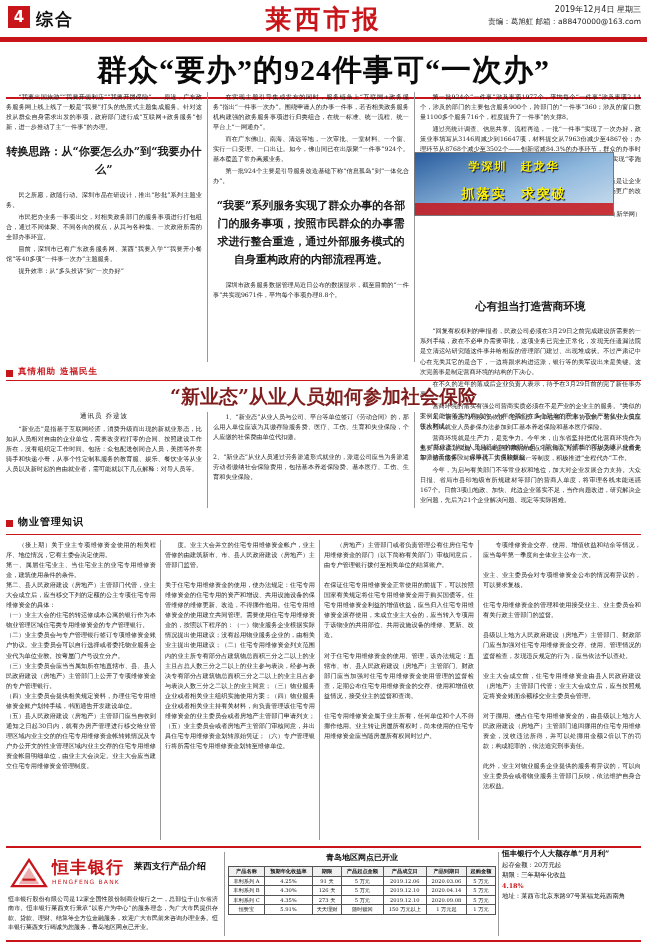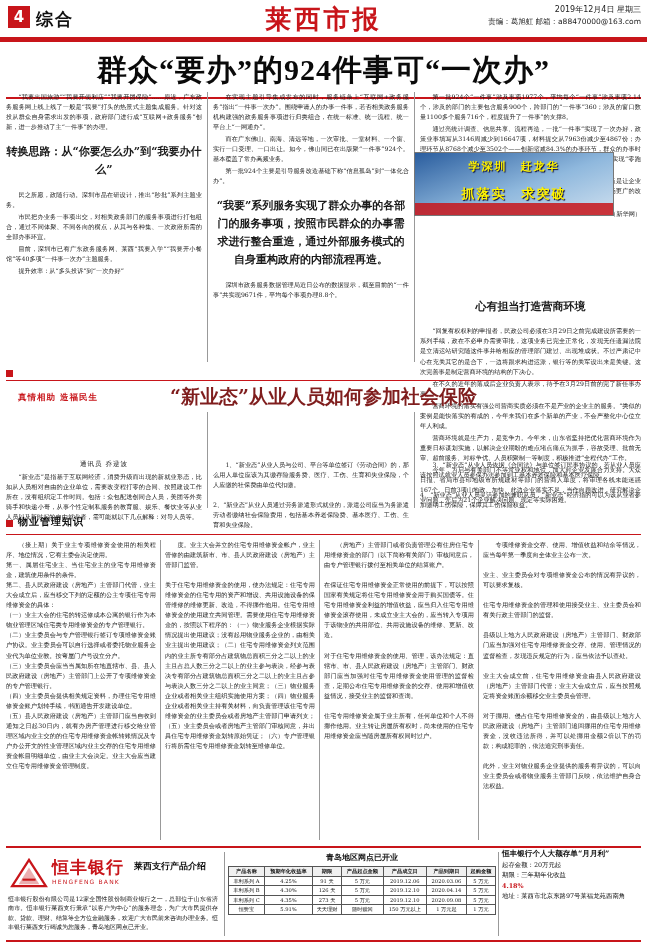--- a/index.html
+++ b/index.html
@@ -47,21 +47,21 @@
        text-shadow:1px 1px 1px #003;}
   .photo .red-band{position:absolute;left:0;right:0;bottom:0;height:12px;background:#c8151a;opacity:.85;}
 
   
   .sec2-label{position:absolute;left:6px;top:370px;font-size:8.5px;font-weight:bold;color:#c8151a;letter-spacing:1px;}
   .sec2-sq{position:absolute;left:6px;top:370px;width:7px;height:7px;background:#c8151a;}
   .sec2-title{position:absolute;left:0;right:0;top:384px;text-align:center;
       font-family:"DejaVu Serif","Liberation Serif",serif;font-size:19px;font-weight:bold;color:#7f1d1d;}
   .sec2-rule{position:absolute;left:6px;right:6px;top:382px;height:0;border-top:1px solid #c8151a;}
   .sec2-cols{position:absolute;left:6px;top:412px;width:635px;height:96px;}
-  .s2c{position:absolute;top:0;bottom:0;margin-top:48px;}
+  .s2c{position:absolute;top:0;bottom:0;}
   .s2c1{left:0;width:196px;}
   .s2c2{left:207px;width:196px;}
   .s2c3{left:414px;width:221px;}
   .byline{font-size:6.5px;text-align:center;margin-bottom:3px;letter-spacing:1px;}
 
   
   .sec3-sq{position:absolute;left:6px;top:520px;width:7px;height:7px;background:#c8151a;}
   .sec3-label{position:absolute;left:18px;top:515px;font-size:10px;font-weight:bold;letter-spacing:1px;}
   .sec3-rule{position:absolute;left:6px;right:6px;top:534px;height:0;border-top:1px solid #c8151a;}
   .sec3-cols{position:absolute;left:6px;top:540px;width:635px;height:300px;}
@@ -150,21 +150,21 @@
     </div>
   </div>
 
   <div class="photo">
     <div class="slogan">学深圳　赶龙华</div>
     <div class="slogan2">抓落实　求突破</div>
     <div class="red-band"></div>
   </div>
 
   <div class="sec2-sq"></div>
-  <div class="sec2-label" style="left:18px;top:366px;margin-top:26px;">真情相助  造福民生</div>
+  <div class="sec2-label" style="left:18px;top:366px;">真情相助  造福民生</div>
   <div class="sec2-rule" style="top:380px;"></div>
   <div class="sec2-title">“新业态”从业人员如何参加社会保险</div>
 
   <div class="sec2-cols">
     <div class="vline" style="left:201px;"></div>
     <div class="vline" style="left:408px;"></div>
     <div class="s2c s2c1">
       <div class="byline">通讯员 乔逯波</div>
       <div class="col-text">
           <p>“新业态”是指基于互联网经济，消费升级而出现的新就业形态，比如从人员相对自由的企业单位，需要改变程打零的合同、按照建设工作所在，没有组织定工作时间。包括：众包配送创同合人员，美团等外卖骑手和快递小哥，从事个性定制私服务的教育服、娱乐、餐饮业等从业人员以及新时起的自由就业者，需可能就以下几点解释：对导人员等。</p>

